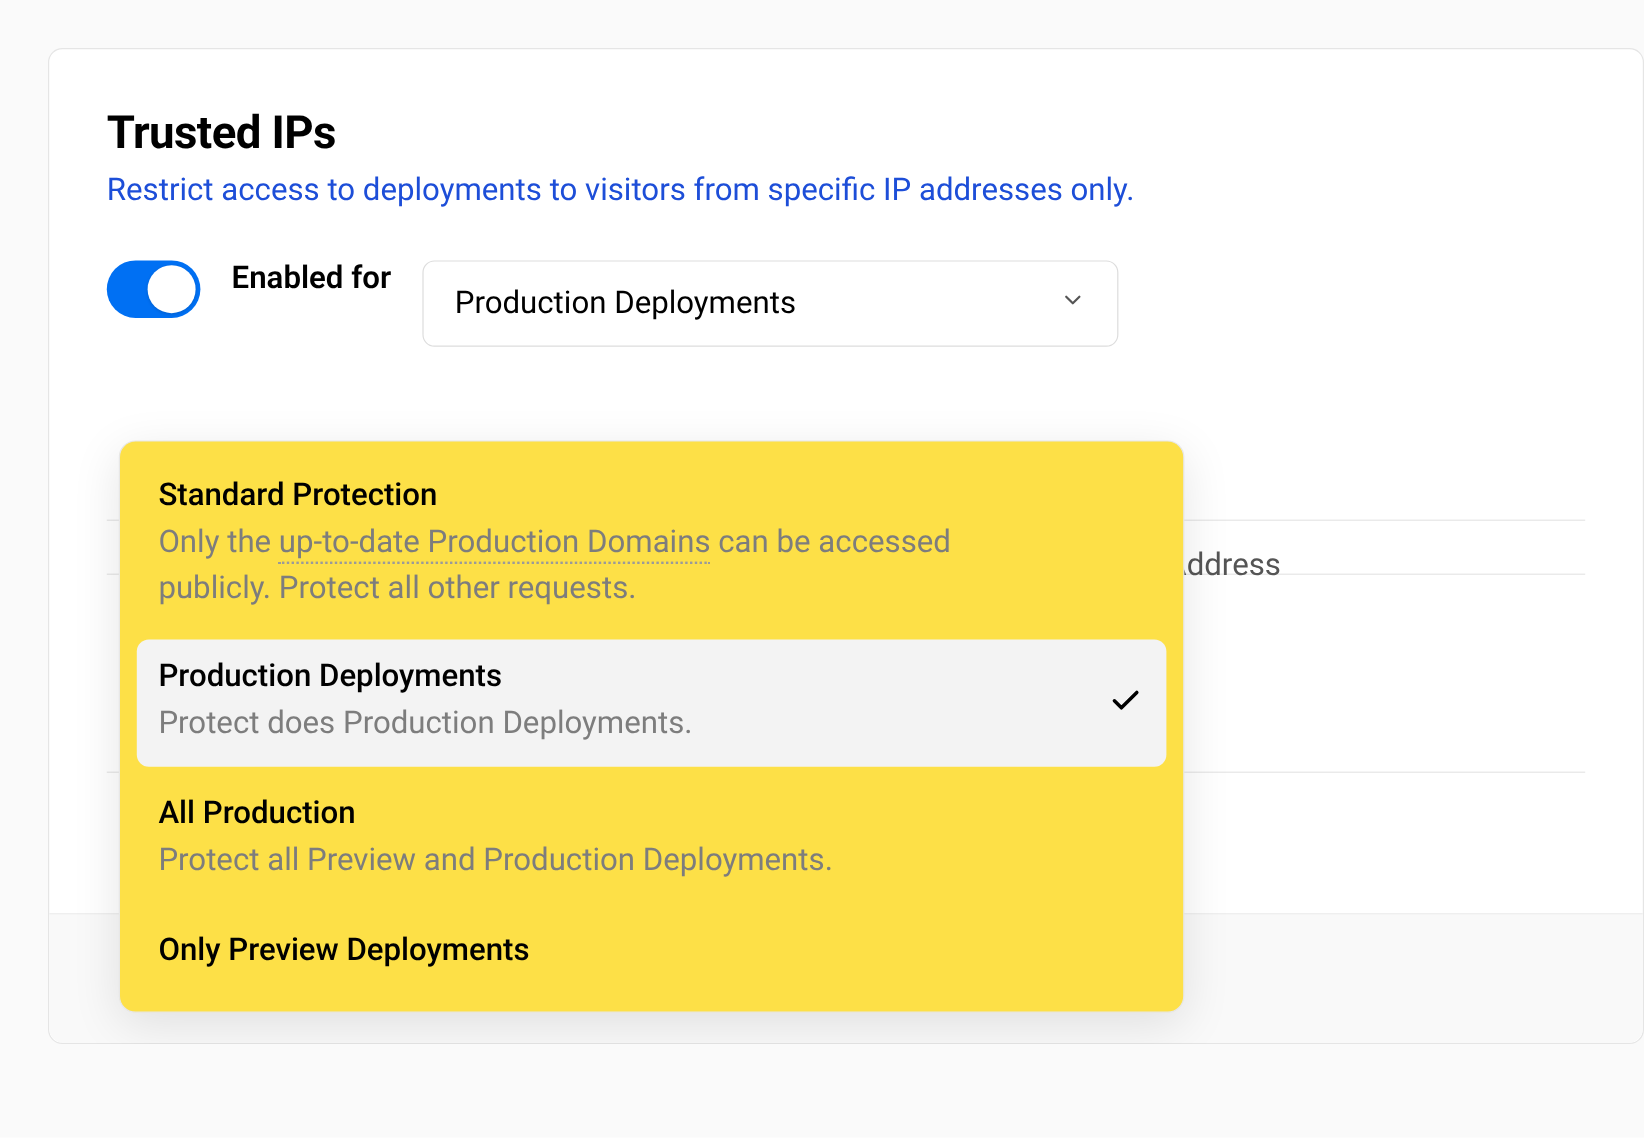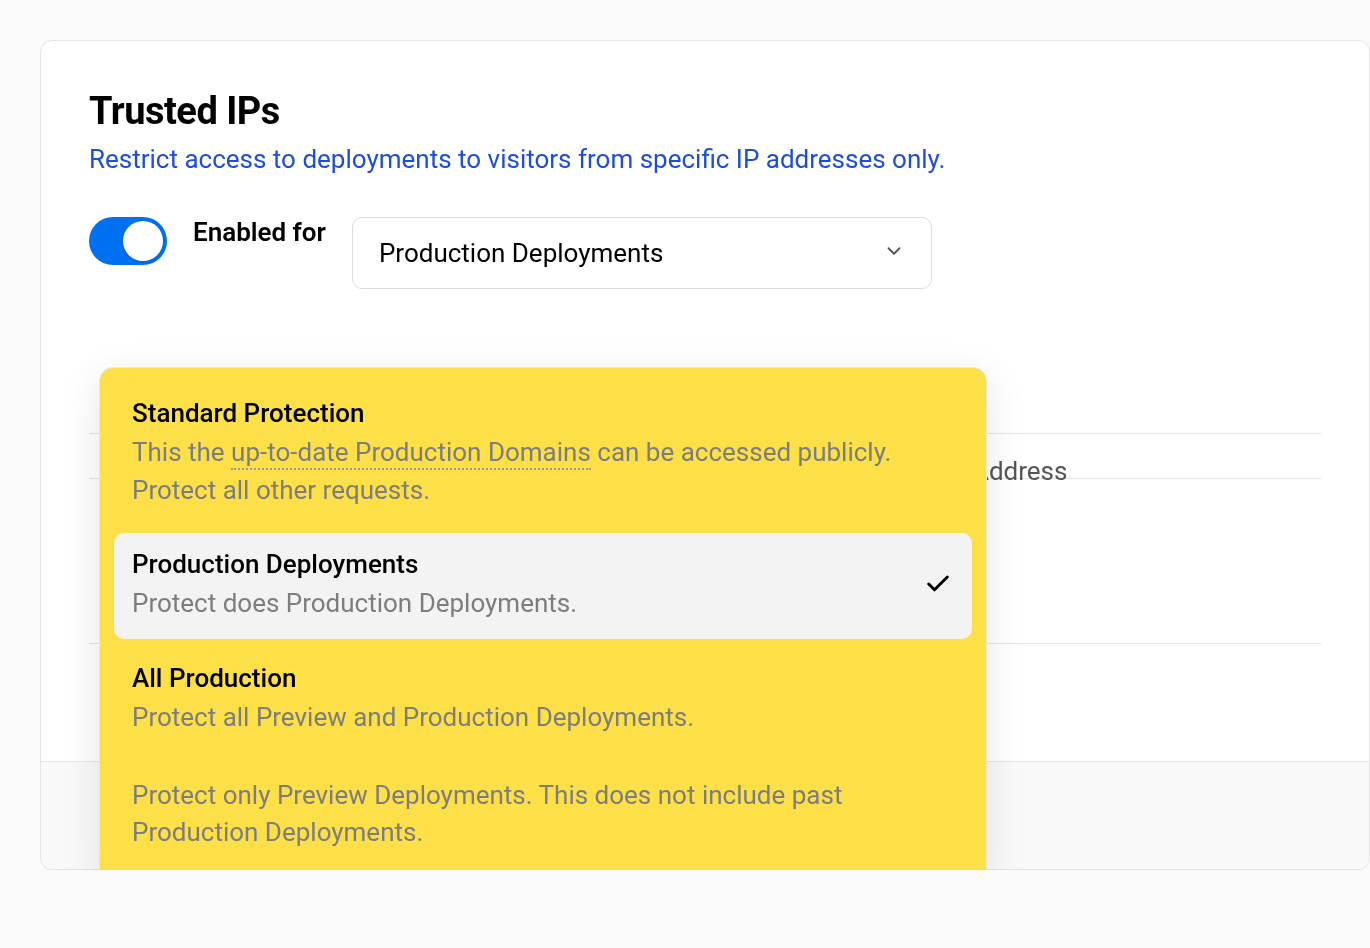--- a/index.html
+++ b/index.html
@@ -195,37 +195,37 @@
 
   <div class="divider2"></div>
 
   <div class="bottom-bar"></div>
 
   <div class="dropdown">
 
     <div class="option">
       <div class="opt-title">Standard Protection</div>
       <div class="opt-desc">
-        <span>This the </span><span class="underlined">up-to-date Production Domains</span><span> can be accessed publicly. Protect all other requests.</span>
+        <span>Only the </span><span class="underlined">up-to-date Production Domains</span><span> can be accessed publicly. Protect all other requests.</span>
       </div>
     </div>
 
     <div class="option selected">
       <div class="opt-title">Production Deployments</div>
       <div class="opt-desc">Protect does Production Deployments.</div>
       <span class="check">
         <svg viewBox="0 0 24 24" fill="none" stroke="currentColor" stroke-width="2.5" stroke-linecap="round" stroke-linejoin="round">
             <polyline points="20 6 9 17 4 12"></polyline>
           </svg>
       </span>
     </div>
 
     <div class="option">
       <div class="opt-title">All Production</div>
       <div class="opt-desc">Protect all Preview and Production Deployments.</div>
     </div>
 
     <div class="option">
-      <div class="opt-desc">Protect only Preview Deployments. This does not include past Production Deployments.</div>
+      <div class="opt-title">Only Preview Deployments</div>
     </div>
 
   </div>
 </div>
 
 </body></html>

